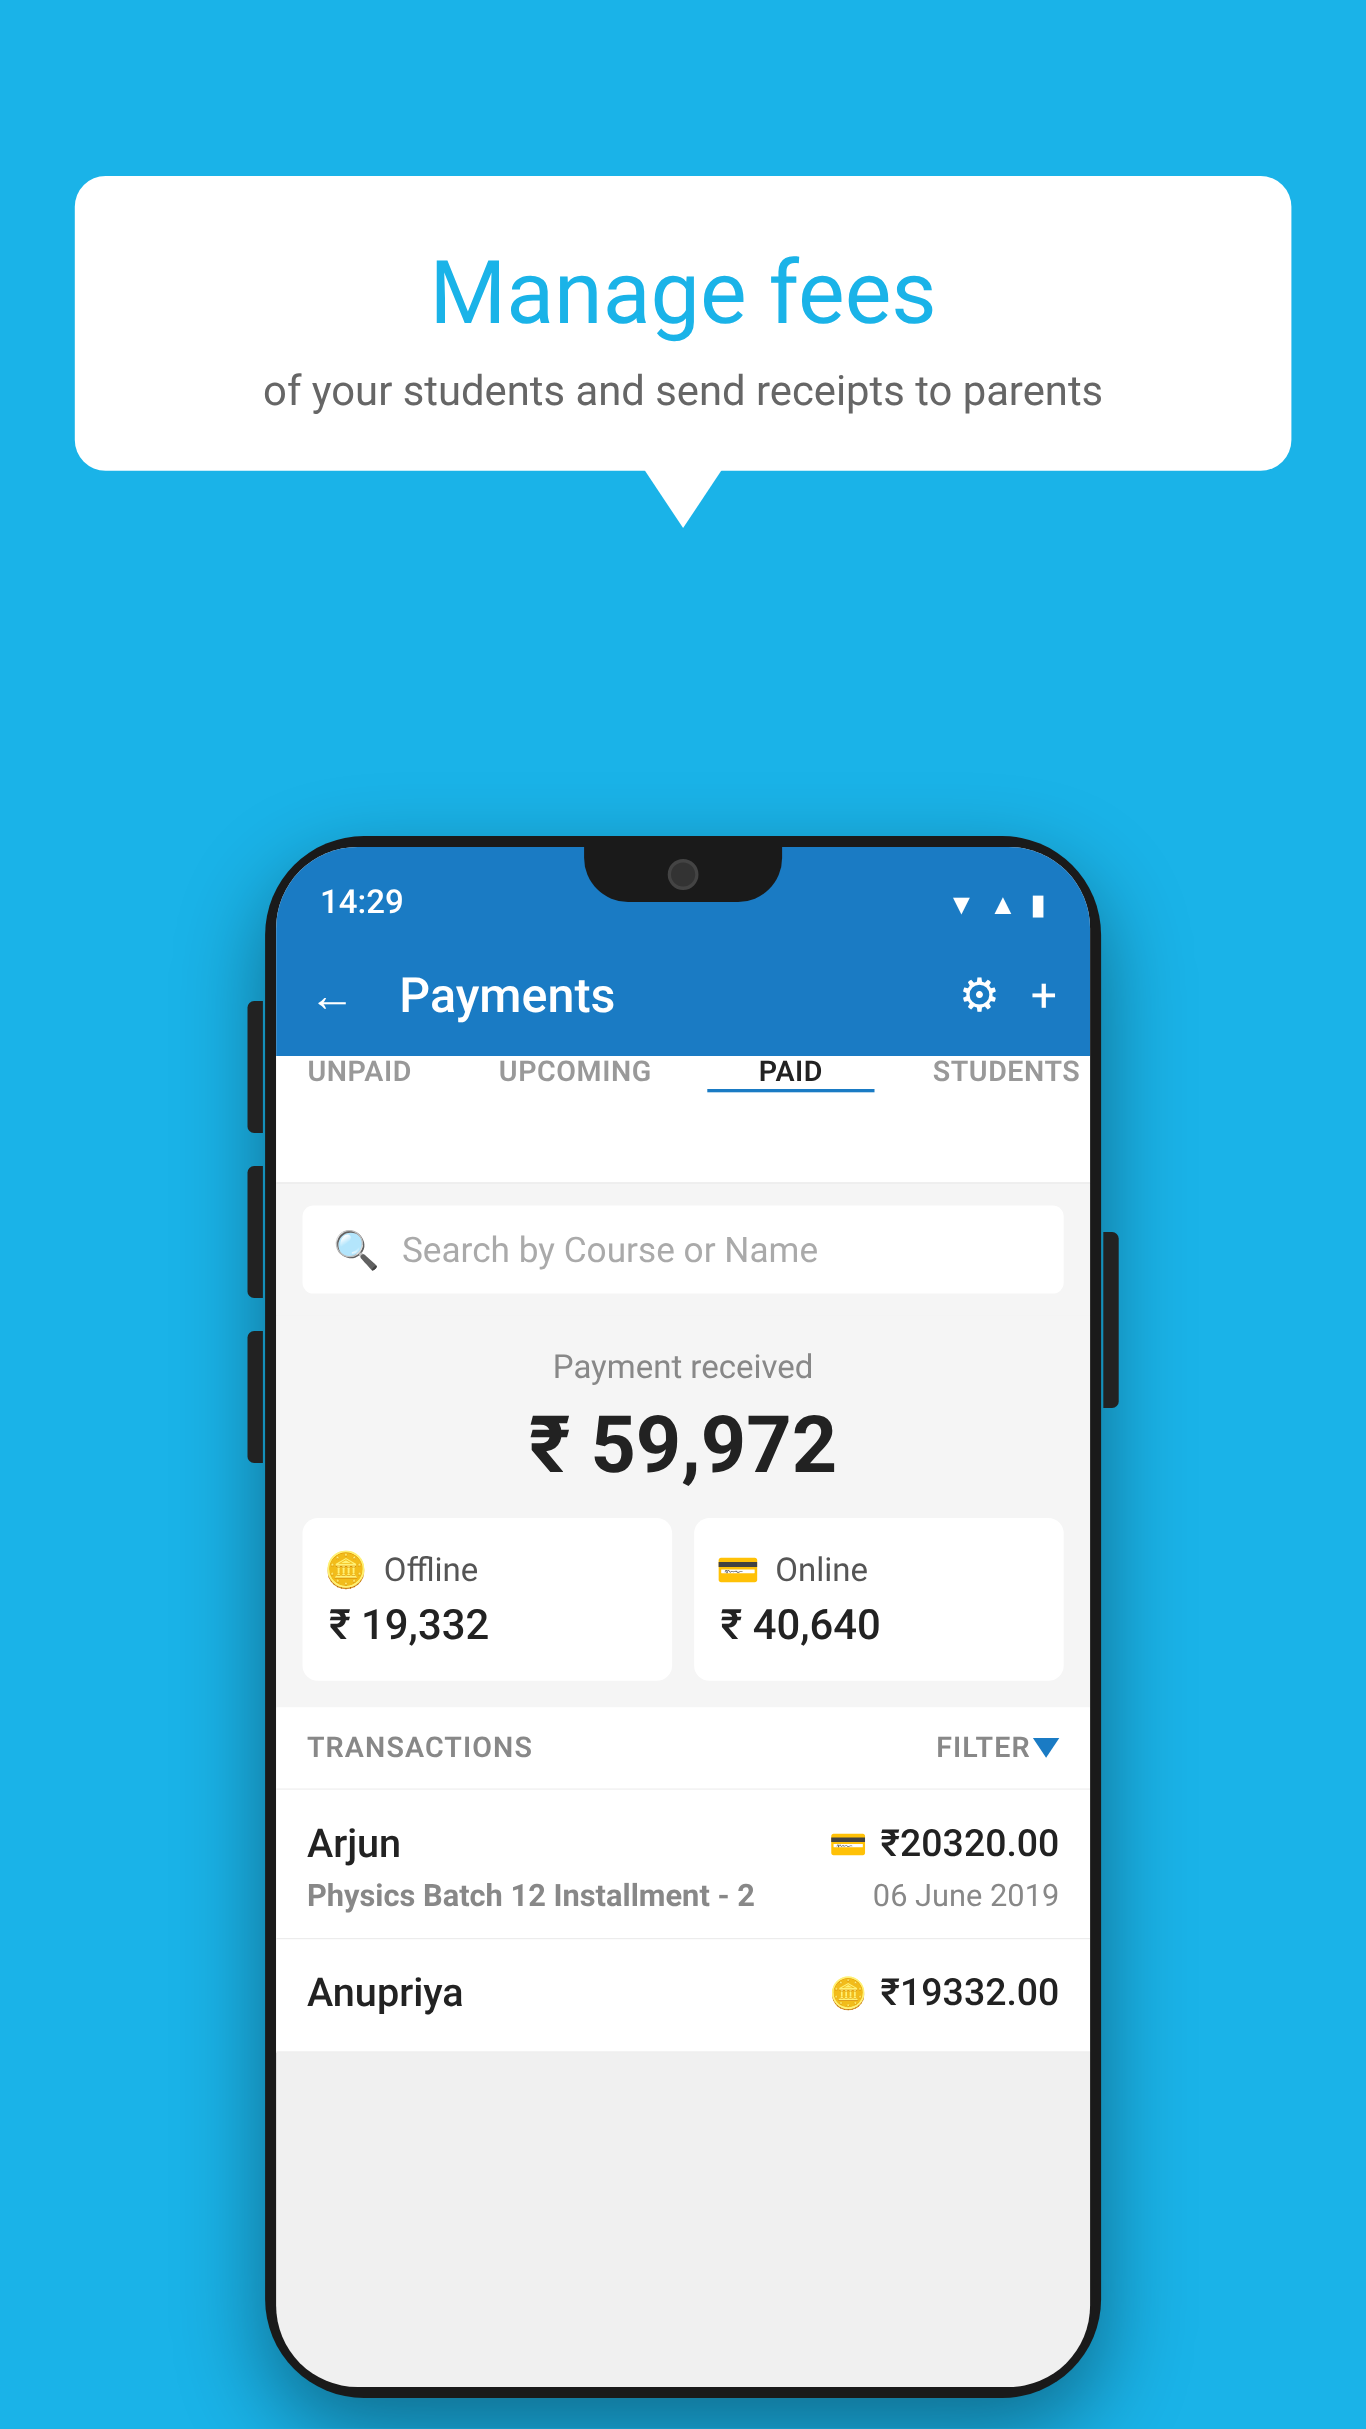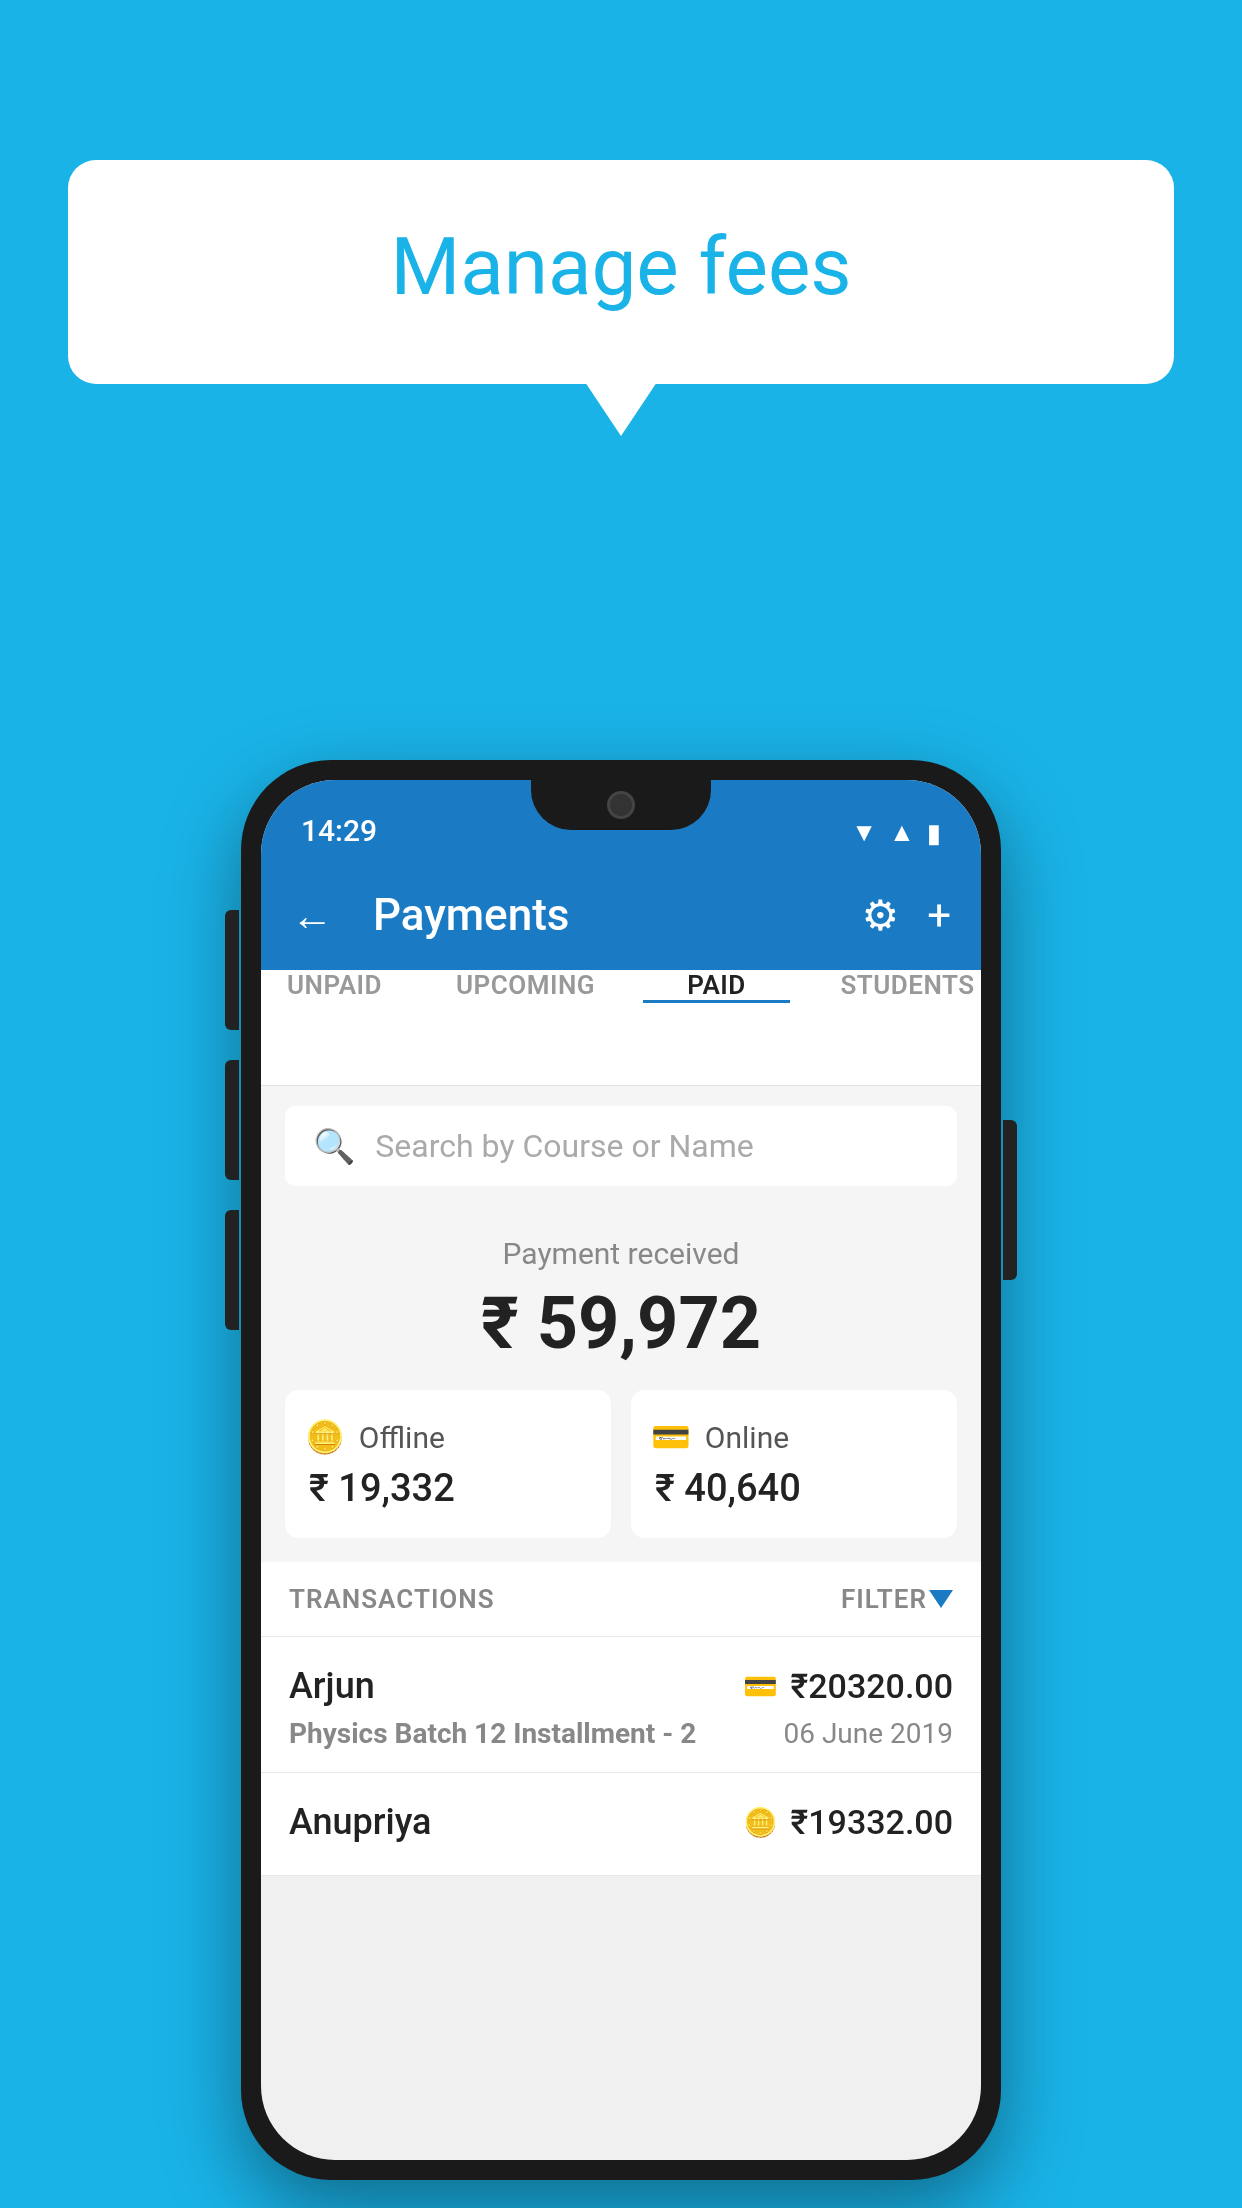--- a/index.html
+++ b/index.html
@@ -61,21 +61,21 @@
       height: 1420px;
     }
 
     .phone-outer {
       width: 100%;
       height: 100%;
       background: #1a1a1a;
       border-radius: 90px;
       position: relative;
       box-shadow: 0 30px 80px rgba(0,0,0,0.4);
-      padding: 20px;
+      padding: 10px;
     }
 
     
     .phone-outer::before {
       content: '';
       position: absolute;
       left: -16px;
       top: 300px;
       width: 14px;
       height: 120px;
@@ -389,20 +389,21 @@
     .transaction-date {
       font-size: 28px;
       color: #888;
     }
   </style>
 </head>
 <body>
 
 <div class="speech-bubble">
   <div class="bubble-title">Manage fees</div>
+  <div class="bubble-subtitle">of your students and send receipts to parents</div>
 </div>
 
 <div class="phone-container">
   <div class="phone-outer">
     <div class="phone-screen">
 
       <div class="notch">
         <div class="camera"></div>
       </div>
 

